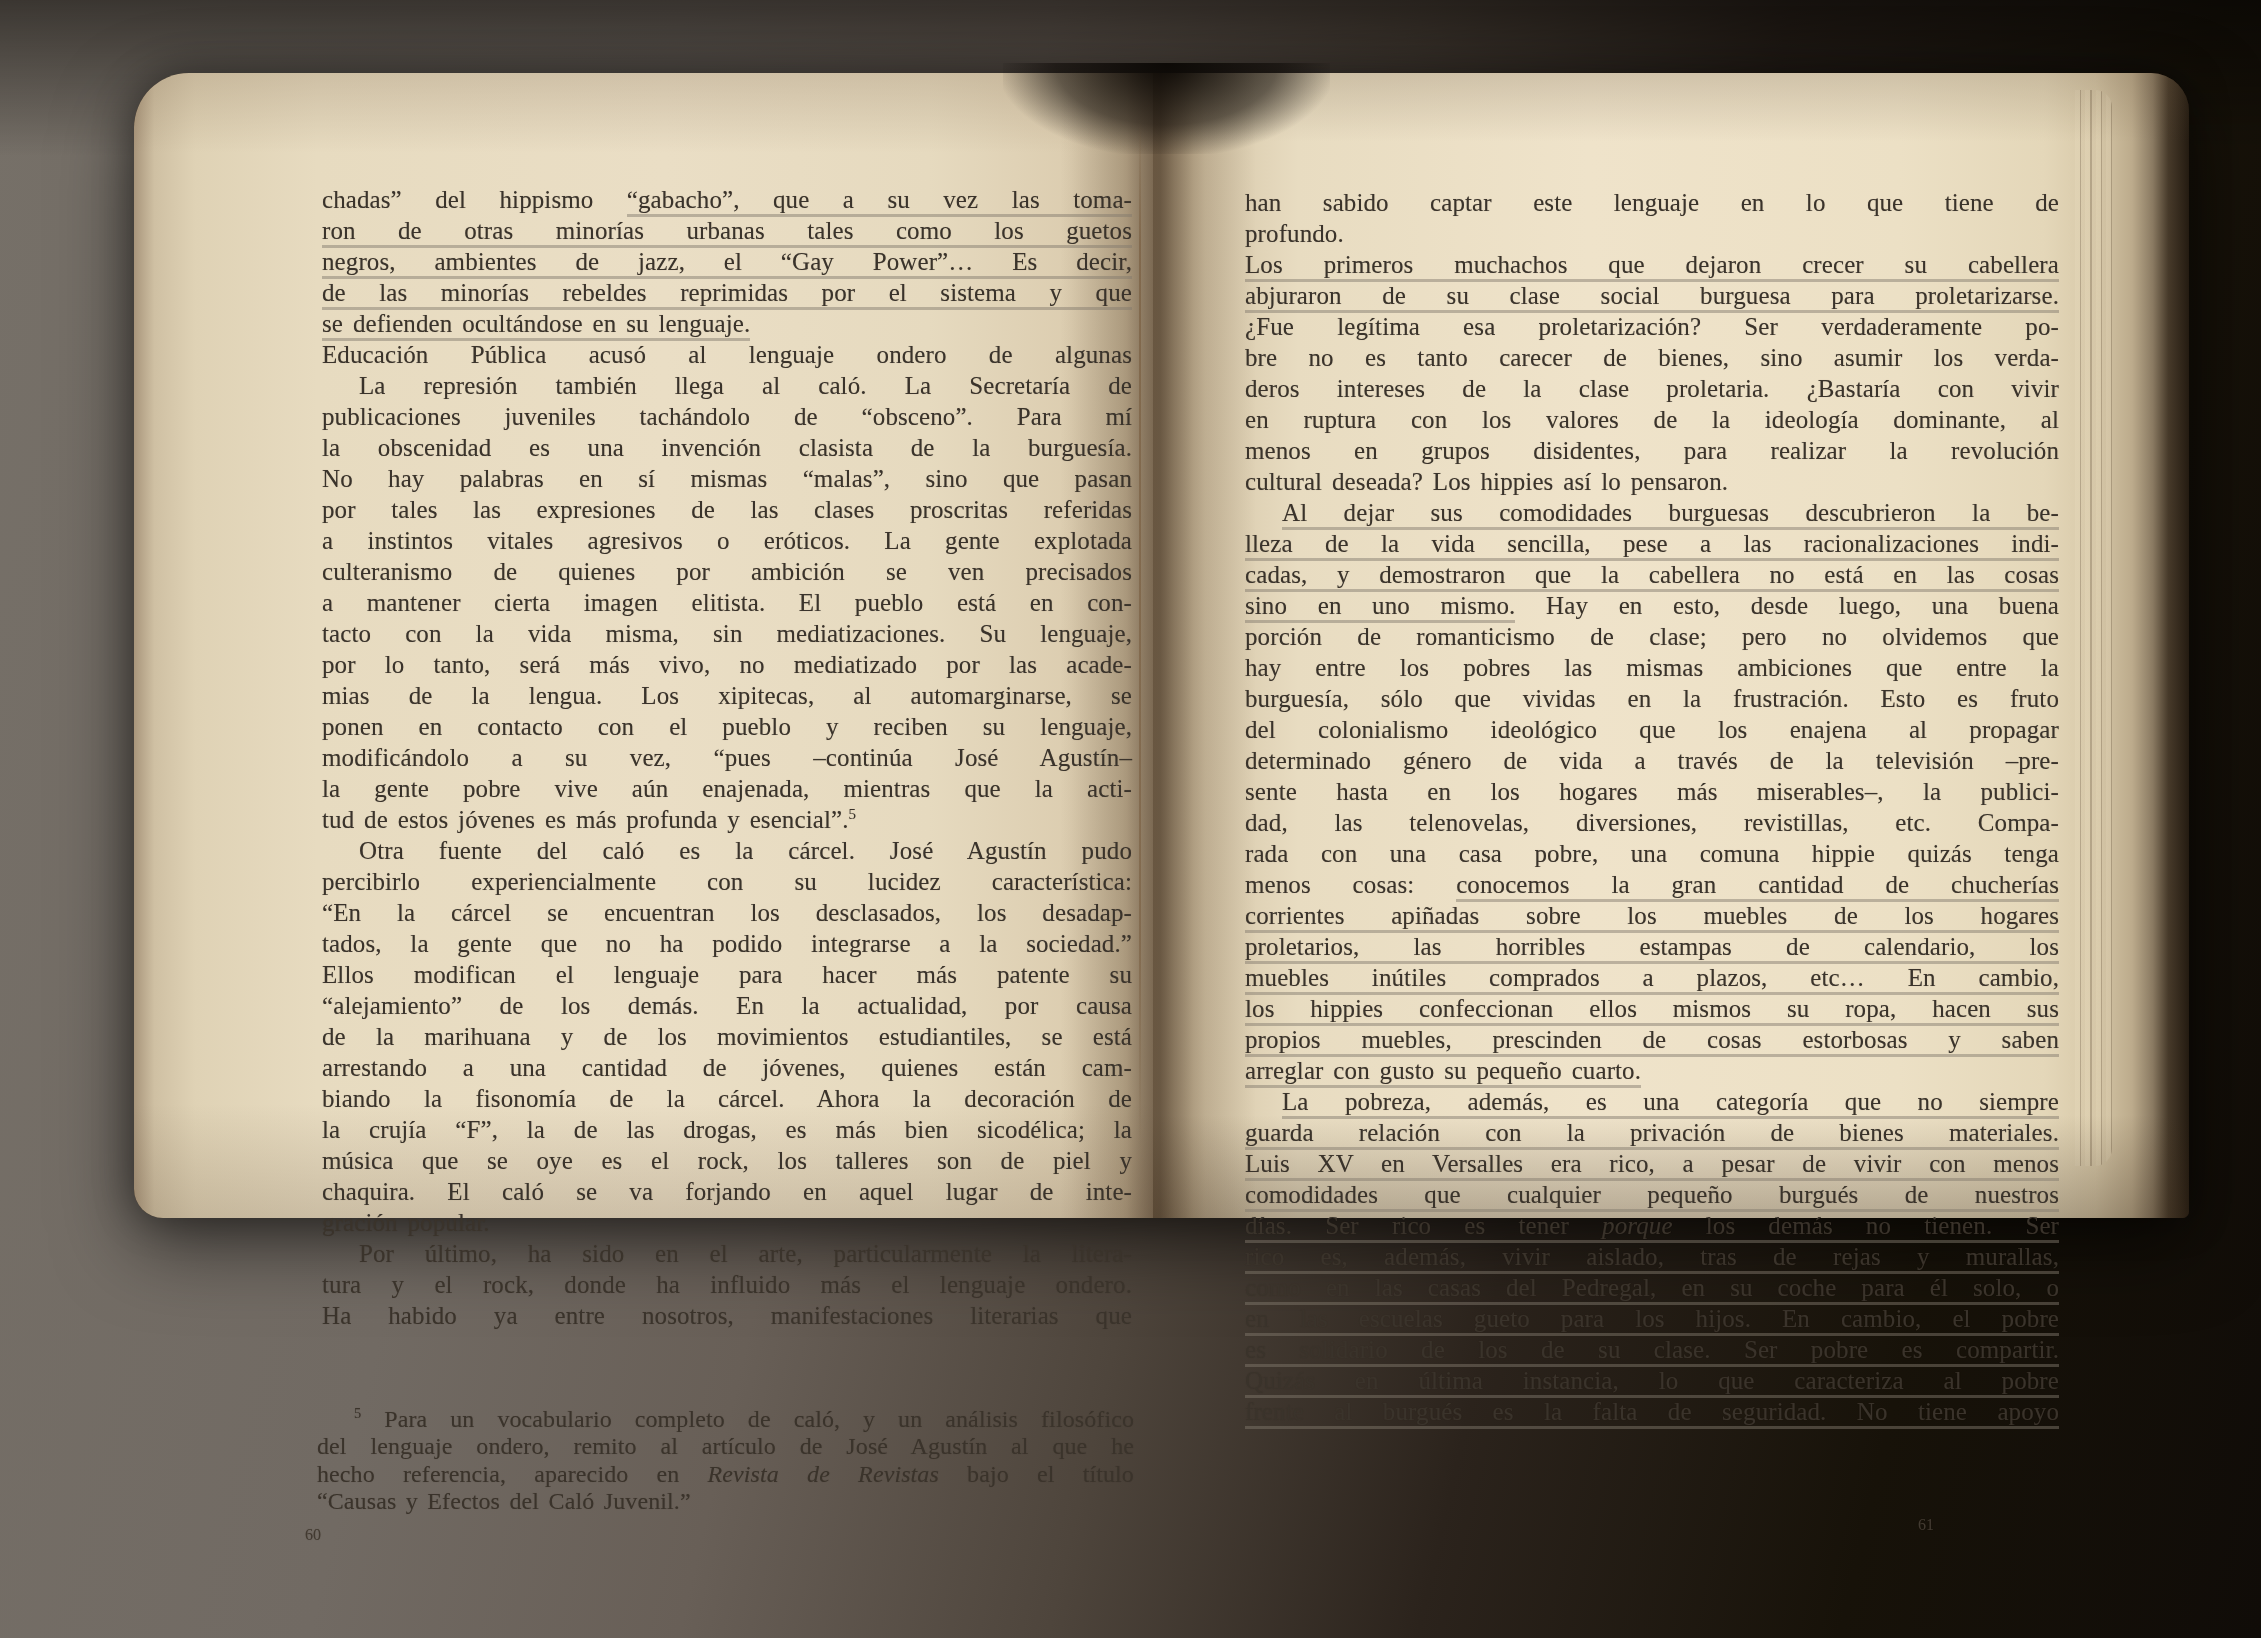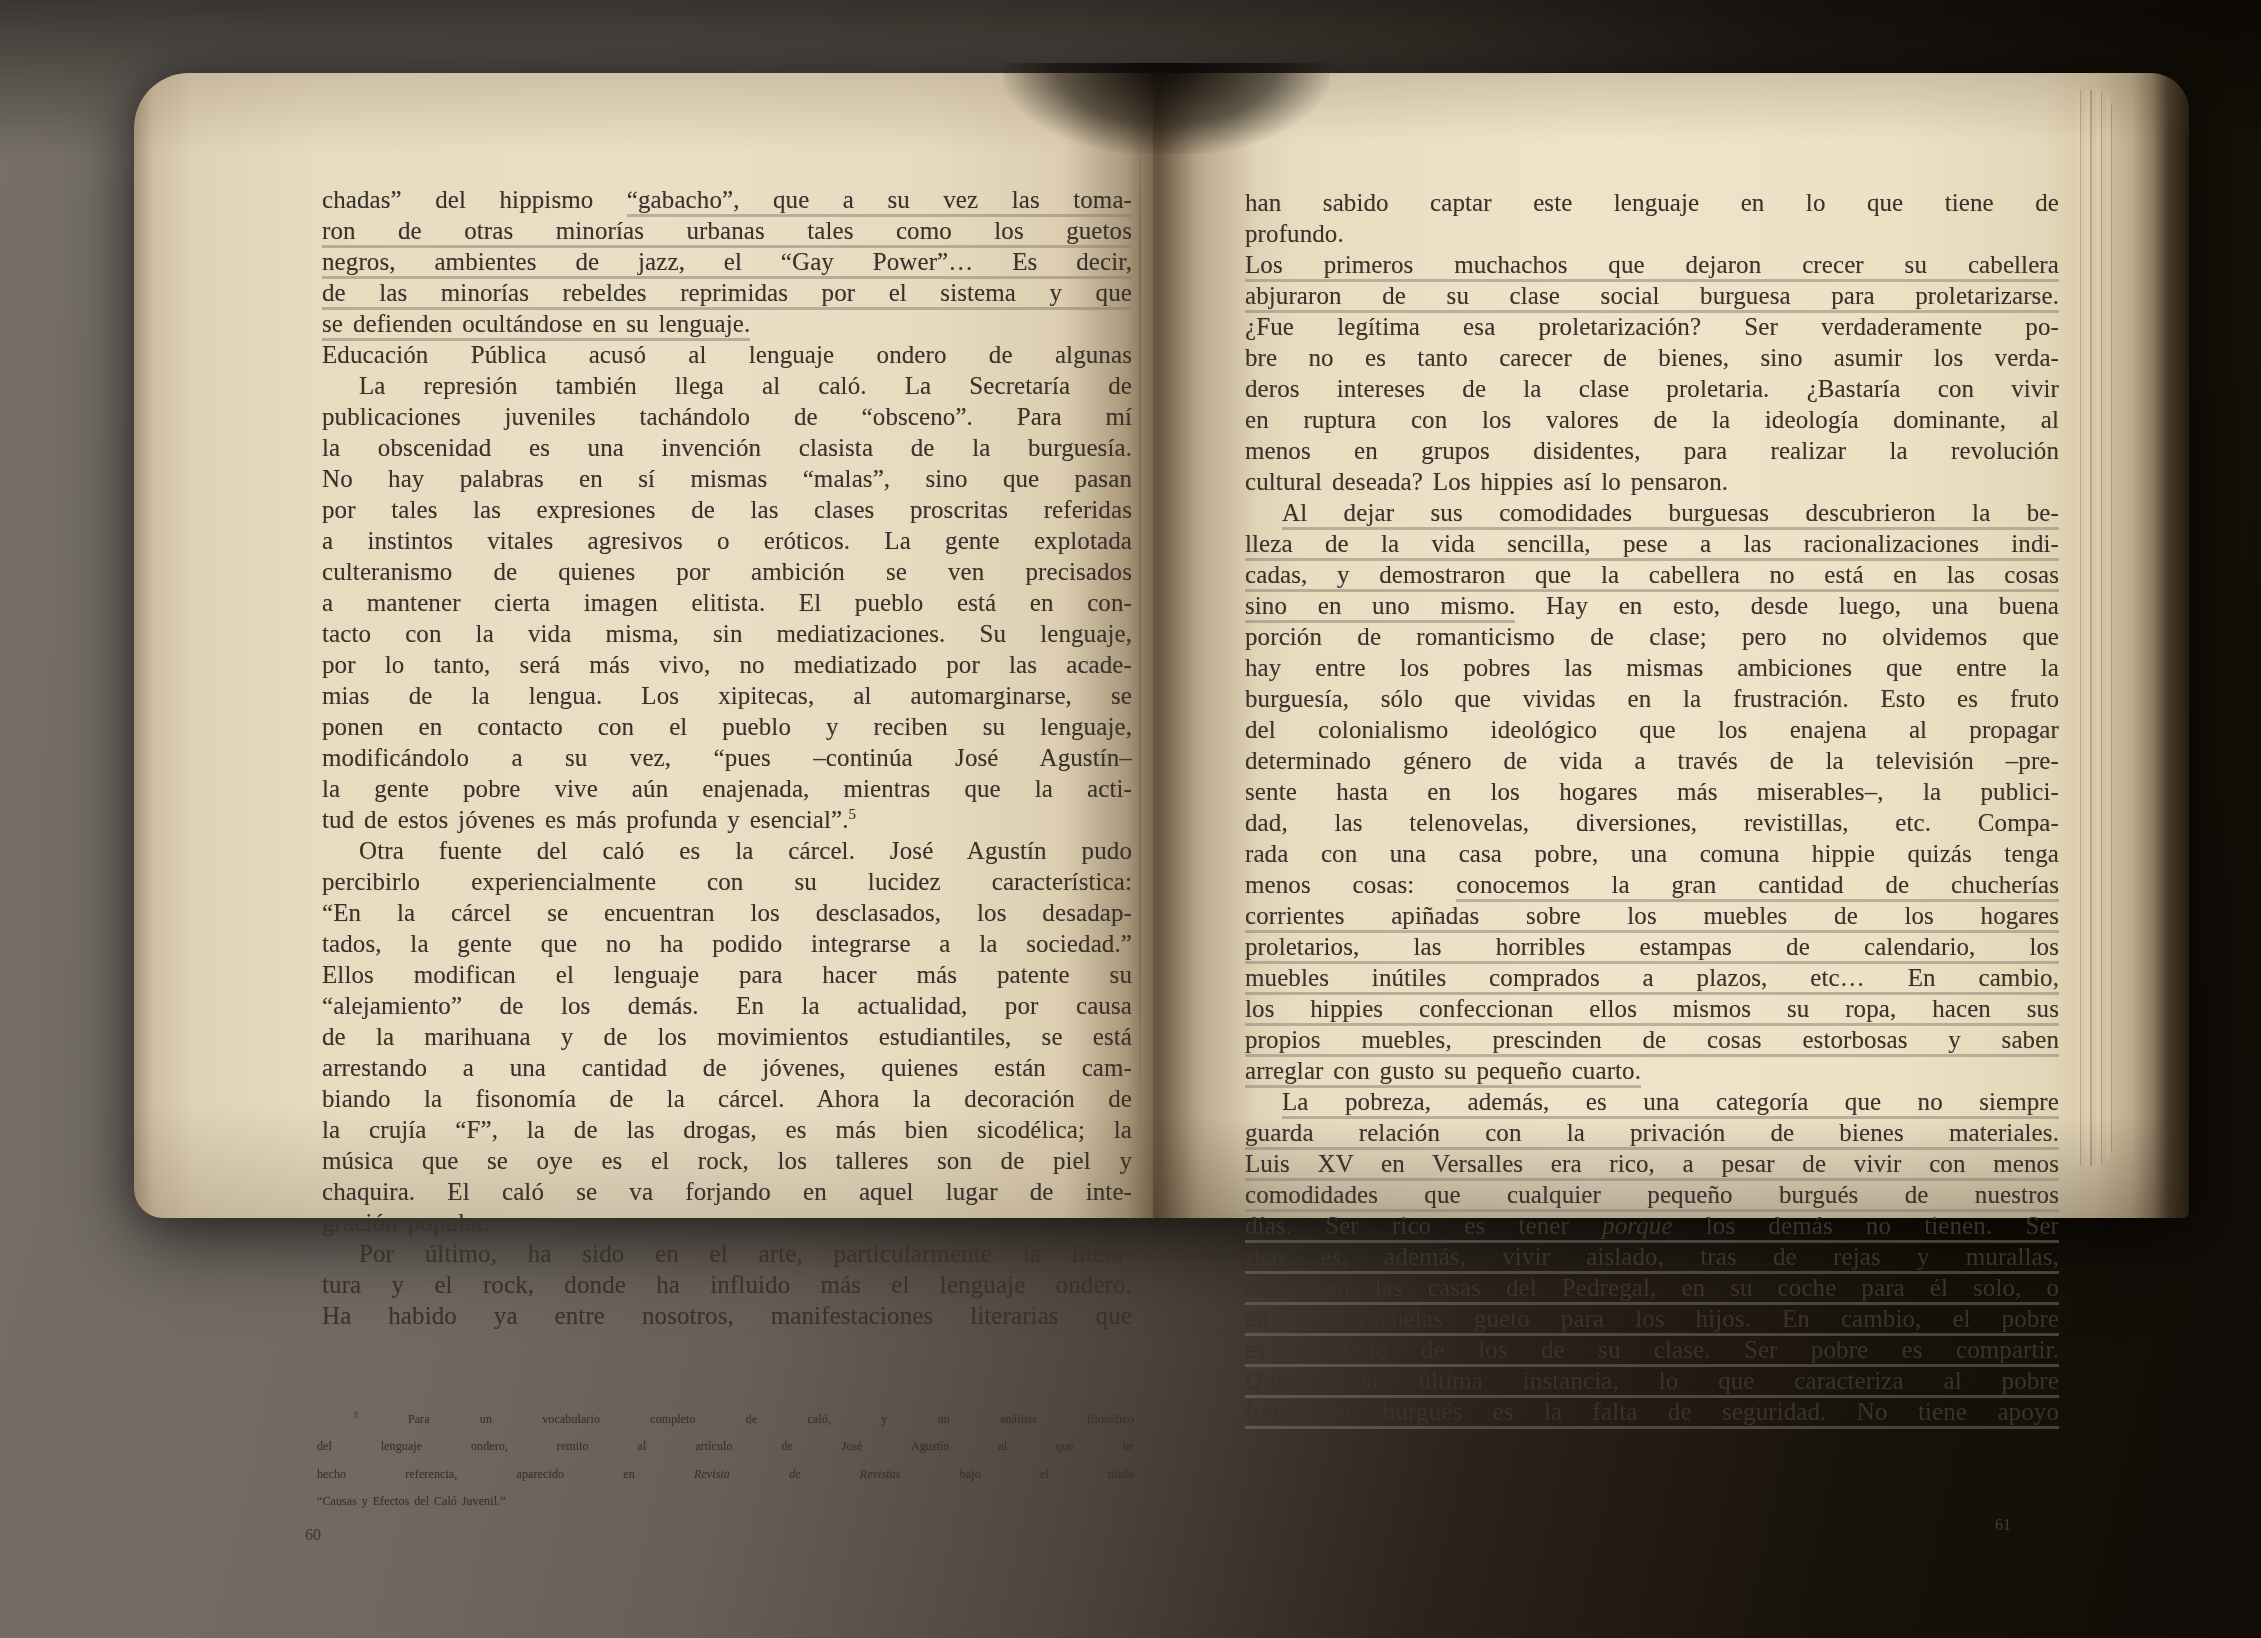--- a/index.html
+++ b/index.html
@@ -54,29 +54,29 @@
   #text-left  {left:188px;top:111px;width:810px;}
   #text-right {left:1111px;top:114px;width:814px;}
   #footnote   {left:183px;top:1333px;width:817px;}
   .textblock .line{
     height:31px;line-height:31px;font-size:25px;
     text-align:justify;text-align-last:justify;
     word-spacing:0.14em;letter-spacing:0.1px;
     text-shadow:0 0 0.7px rgba(58,48,38,0.35);
     white-space:normal;
   }
-  #footnote .line{height:27.4px;line-height:27.4px;font-size:12px;}
+  #footnote .line{height:27.4px;line-height:27.4px;font-size:24px;}
   .line.endp{text-align-last:left;}
   .line.ind{text-indent:37px;}
   .u{border-bottom:3.9px solid rgba(130,121,108,0.48);padding-bottom:0.7px;}
   .i{font-style:italic;}
   sup{font-size:60%;vertical-align:super;line-height:0;}
   .pagenum{position:absolute;font-size:16px;color:#423a31;text-shadow:0 0 0.7px rgba(58,48,38,0.35);}
   #pagenum-left{left:171px;top:1453px;}
-  #pagenum-right{left:1784px;top:1443px;width:170px;text-align:center;}
+  #pagenum-right{left:1784px;top:1443px;width:170px;text-align:left;}
 </style>
 </head>
 <body>
 
 <div id="canvas">
   <div id="book">
     <div id="page-left" class="page"></div>
     <div id="page-right" class="page">
       <div id="fore-edge-right"></div>
     </div>

